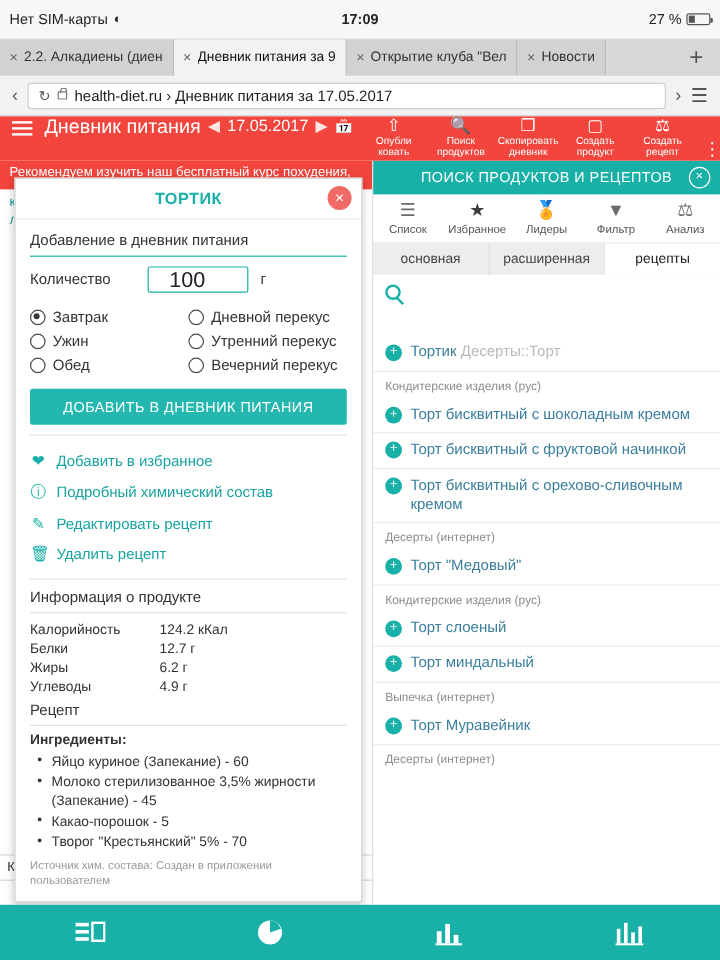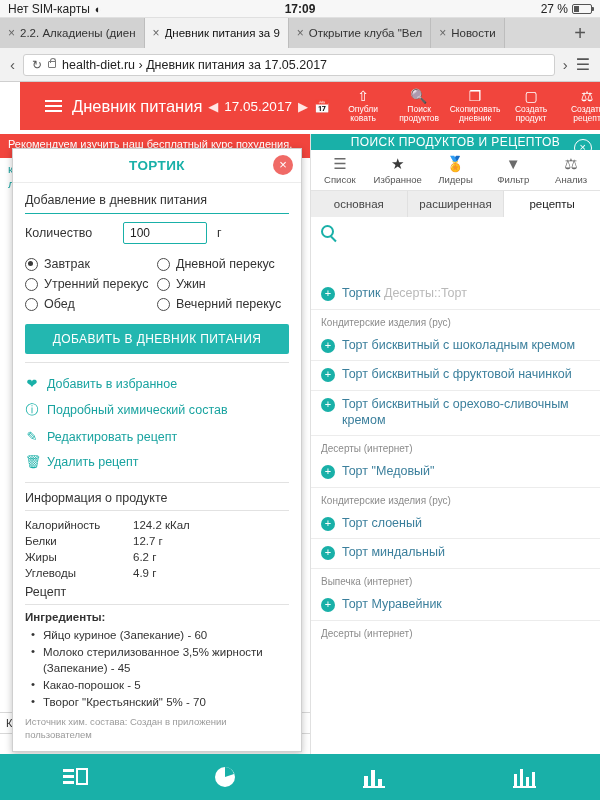--- a/index.html
+++ b/index.html
@@ -6,21 +6,21 @@
   html, body { width:600px; height:800px; }
   body {
     font-family: "Liberation Sans", sans-serif;
     background:#ffffff;
     overflow:hidden;
     position:relative;
   }
 
   
   .statusbar {
-    height:18px;
+    height:33px;
     background:#f7f7f7;
     display:flex;
     align-items:center;
     padding:0 8px;
     font-size:12px;
     color:#222;
     border-bottom:1px solid #e0e0e0;
   }
   .statusbar .left { display:flex; align-items:center; gap:5px; flex:1; }
   .statusbar .center { flex:0 0 auto; font-weight:bold; font-size:12px; }
@@ -80,21 +80,21 @@
   }
   .lockshape:before{
     content:""; position:absolute; left:1.2px; top:-4px; width:4px; height:4px;
     border:1.4px solid #7a7a7a; border-bottom:none; border-radius:3px 3px 0 0;
   }
   .menuicon { font-size:16px; color:#555; letter-spacing:0; }
 
   
   .appheader {
     height:48px; background:#f1453d; color:#fff;
-    display:flex; align-items:center; padding:0 21px; gap:6px;margin-left:20px;
+    display:flex; align-items:flex-start; padding:0 6px; gap:6px;
   }
   .burger { display:flex; flex-direction:column; gap:3px; padding:4px 4px; }
   .burger span { display:block; width:17px; height:2px; background:#fff; }
   .apptitle { font-size:16.5px; white-space:nowrap; }
   .datebox { display:flex; align-items:center; gap:6px; font-size:13px; color:#ffe6e4; }
   .datebox .d { color:#fff; font-size:13.5px; }
   .hdr-actions { margin-left:auto; display:flex; align-items:flex-end; gap:2px; }
   .hact {
     width:54px; text-align:center; font-size:8.5px; line-height:1.1; color:#fff;
     display:flex; flex-direction:column; align-items:center; gap:2px;
@@ -146,21 +146,21 @@
     background:#f06a66; color:#fff; font-size:13px; line-height:20px; text-align:center;
   }
   .modal-body { padding:6px 12px 10px; }
   .sec-title { font-size:12.5px; color:#333; padding:4px 0 4px; }
   .hr-teal { height:1px; background:#19b0a8; margin:2px 0 8px; }
   .hr-gray { height:1px; background:#e2e2e2; margin:8px 0; }
 
   .qtyrow { display:flex; align-items:center; gap:10px; margin-bottom:10px; }
   .qtyrow label { font-size:12.5px; color:#333; width:88px; }
   .qtyrow input {
-    width:84px; height:22px; font-size:12px; padding:2px 6px;
+    width:84px; height:22px; font-size:18px; padding:2px 17px;
     border:1px solid #19b0a8; border-radius:2px; color:#222;
     font-family:"Liberation Sans", sans-serif;
   }
   .qtyrow .unit { font-size:12.5px; color:#333; }
 
   .meals { display:flex; flex-wrap:wrap; margin-bottom:10px; }
   .meal { width:50%; display:flex; align-items:center; gap:6px; font-size:12.5px; color:#333; padding:3px 0; }
   .radio {
     width:13px; height:13px; border-radius:50%; border:1.6px solid #4b4b4b;
     flex:0 0 auto; position:relative; background:#fff;
@@ -189,21 +189,21 @@
   .ing { font-size:11.5px; color:#333; line-height:1.45; padding-left:18px; position:relative; }
   .ing:before { content:"•"; position:absolute; left:6px; top:-1px; }
   .srcnote { font-size:9.5px; color:#9a9a9a; line-height:1.3; margin-top:6px; }
 
   
   .rightcol {
     position:absolute; right:0; top:0; width:290px; bottom:0;
     background:#fff; border-left:1px solid #e0e0e0;
   }
   .rp-head {
-    height:16px; background:#19b0a8; color:#fff; display:flex; align-items:center;
+    height:28px; background:#19b0a8; color:#fff; display:flex; align-items:center;
     justify-content:center; font-size:12px; letter-spacing:.4px; position:relative;
   }
   .rp-head .x {
     position:absolute; right:8px; top:5px; width:18px; height:18px; border-radius:50%;
     border:1.5px solid #fff; font-size:11px; line-height:15px; text-align:center;
   }
   .rp-tabs { display:flex; background:#fff; border-bottom:1px solid #e3e3e3; }
   .rp-tab {
     flex:1; text-align:center; padding:6px 0 5px; font-size:9.5px; color:#555;
     display:flex; flex-direction:column; align-items:center; gap:3px;
@@ -389,25 +389,25 @@
         <div class="meal">
           <span class="radio on"></span>
           <span>Завтрак</span>
         </div>
         <div class="meal">
           <span class="radio"></span>
           <span>Дневной перекус</span>
         </div>
         <div class="meal">
           <span class="radio"></span>
-          <span>Утренний перекус</span>
+          <span>Ужин</span>
         </div>
         <div class="meal">
           <span class="radio"></span>
-          <span>Ужин</span>
+          <span>Утренний перекус</span>
         </div>
         <div class="meal">
           <span class="radio"></span>
           <span>Обед</span>
         </div>
         <div class="meal">
           <span class="radio"></span>
           <span>Вечерний перекус</span>
         </div>
       </div>

